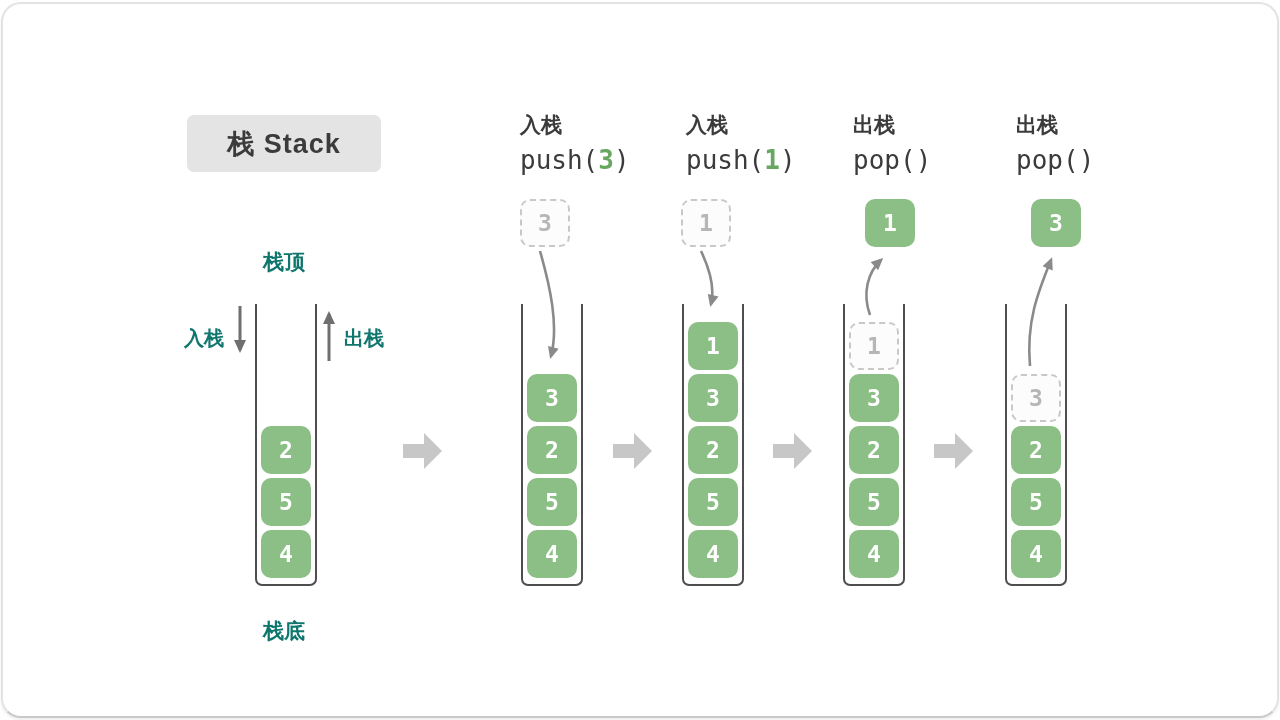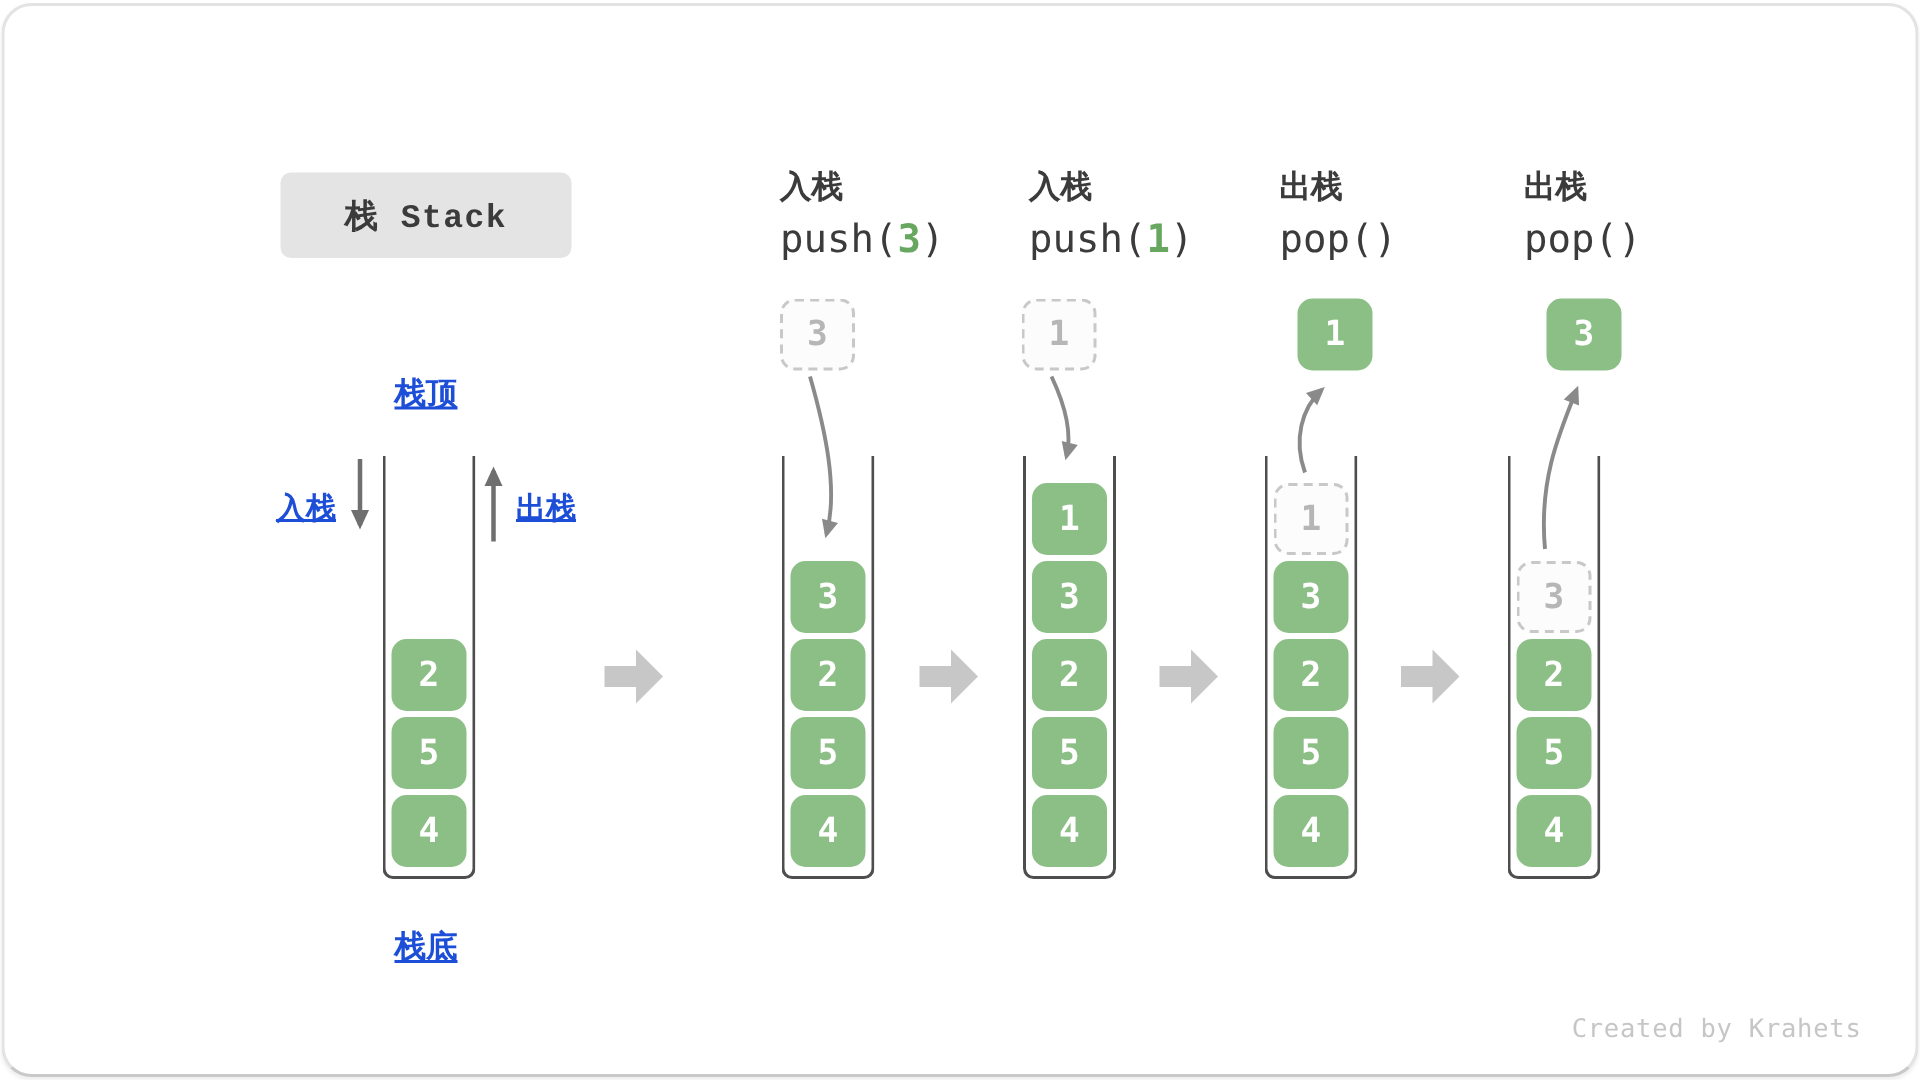--- a/index.html
+++ b/index.html
@@ -14,25 +14,25 @@
     box-shadow:0 2px 3px rgba(0,0,0,0.07);
     overflow:hidden;
     font-family:"Liberation Sans",sans-serif;
   }
   .title-box{
     position:absolute;left:184px;top:111px;width:194px;height:57px;
     background:#E4E4E4;border-radius:7px;
     display:flex;align-items:center;justify-content:center;
   }
   .title-box span{
-    font-family:Liberation Mono, monospace;
-    font-size:22px;font-weight:700;color:#3B3B3B;letter-spacing:1px;text-align:right;
+    font-family:Liberation Sans, sans-serif;
+    font-size:27px;font-weight:700;color:#3B3B3B;letter-spacing:1px;text-align:right;
   }
   .lbl{
-    position:absolute;color:#1d4ed8;font-weight:700;font-size:21px;white-space:nowrap;text-decoration:underline;
+    position:absolute;color:#0f766e;font-weight:700;font-size:21px;white-space:nowrap;
   }
   .top-lbl{left:250px;top:244px;width:62px;text-align:center;}
   .bottom-lbl{left:250px;top:613px;width:62px;text-align:center;}
   .push-lbl{left:181px;top:321px;font-size:20px;}
   .pop-lbl{left:341px;top:321px;font-size:20px;}
   .op{position:absolute;top:108px;}
   .op-zh{font-size:21px;font-weight:700;color:#3B3B3B;line-height:26px;}
   .op-code{
     margin-top:9px;
     font-family:"DejaVu Sans Mono","Liberation Mono",monospace;
@@ -153,14 +153,13 @@
 
     <path d="M 867 311 C 859 289 865 268 878 256" fill="none" stroke="#8A8A8A" stroke-width="2.6" marker-end="url(#ah-gray)"></path>
     <path d="M 1027 362 C 1023 318 1035 288 1048 256" fill="none" stroke="#8A8A8A" stroke-width="2.6" marker-end="url(#ah-gray)"></path>
 
     <polygon points="400,440 421,440 421,429 439,447 421,465 421,454 400,454" fill="#C7C7C7"></polygon>
     <polygon points="610,440 631,440 631,429 649,447 631,465 631,454 610,454" fill="#C7C7C7"></polygon>
     <polygon points="770,440 791,440 791,429 809,447 791,465 791,454 770,454" fill="#C7C7C7"></polygon>
     <polygon points="931,440 952,440 952,429 970,447 952,465 952,454 931,454" fill="#C7C7C7"></polygon>
   </svg>
 
-  <div class="watermark">Created by Krahets</div>
 </div>
 
 </body></html>

